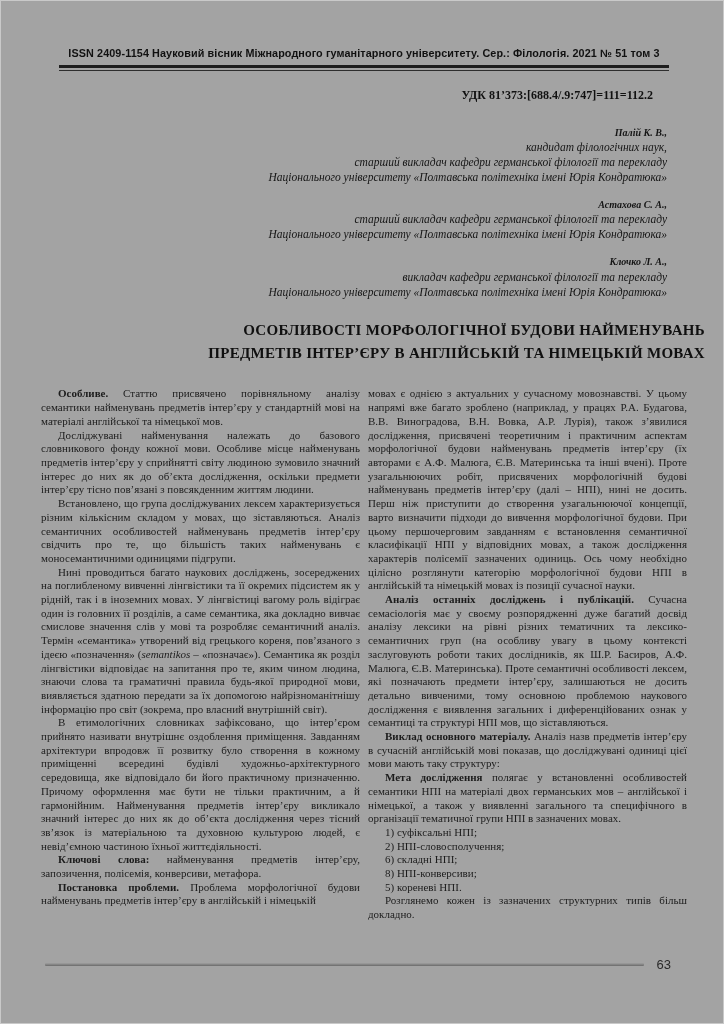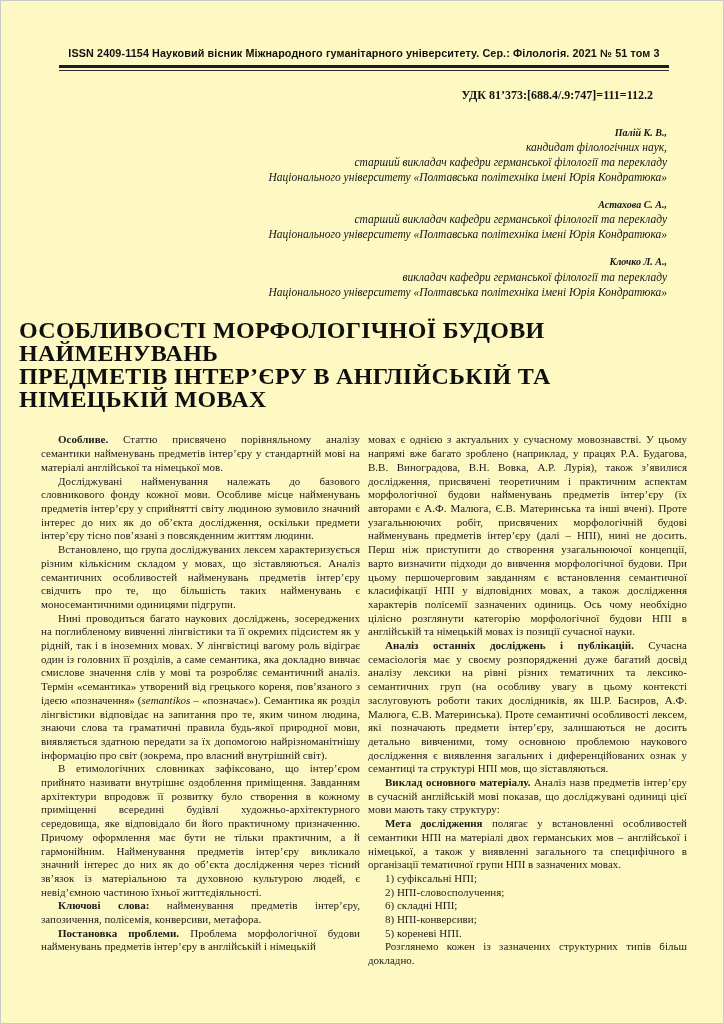--- a/index.html
+++ b/index.html
@@ -1,18 +1,18 @@
 <!DOCTYPE html>
 <html lang="uk"><head>
 <meta charset="utf-8">
 <style>
   html, body { margin:0; padding:0; background:#ffffff; }
   .page {
     position:relative; width:724px; height:1024px; box-sizing:border-box;
-    border:1px solid #c9c9c9; background:#fef9c3;
+    border:1px solid #c9c9c9; background:#a3a3a3;
     font-family:"Liberation Serif", serif; color:#1c1c1c; overflow:hidden;
   }
   .header-wrap { margin:46px 54px 0 58px; }
   .issn-line {
     font-family:"Liberation Sans", sans-serif; font-weight:bold;
     font-size:10.8px; letter-spacing:0.1px; text-align:center; white-space:nowrap;
     color:#111;
   }
   .double-rule { margin-top:6px; }
   .rule-thick { height:2.5px; background:#1e1e1e; }
@@ -24,22 +24,22 @@
   }
 
   .authors {
     margin:23px 56px 0 0; text-align:right;
     font-style:italic; font-size:11.5px; line-height:14.8px; color:#151515;
   }
   .author-block + .author-block { margin-top:13px; }
   .author-name { font-weight:bold; font-size:10px; }
 
   .article-title {
-    margin:20px 18px 0; text-align:left;
-    font-size:24px; font-weight:bold; line-height:23px;
+    margin:20px 18px 0; text-align:right;
+    font-size:15px; font-weight:bold; line-height:23px;
     letter-spacing:0.3px; color:#101010;
   }
 
   .columns { display:flex; gap:8px; margin:22px 36px 0 40px; }
   .col {
     width:320px; font-size:11px; line-height:13.7px;
     text-align:justify; color:#1c1c1c; hyphens:auto;
   }
   .col p { margin:0; text-indent:17px; }
   .col p.cont { text-indent:0; }
@@ -119,14 +119,18 @@
       <p>1) суфіксальні НПІ;</p>
       <p>2) НПІ-словосполучення;</p>
       <p>6) складні НПІ;</p>
       <p>8) НПІ-конверсиви;</p>
       <p>5) кореневі НПІ.</p>
       <p>Розглянемо кожен із зазначених структурних типів більш докладно.</p>
     </div>
 
   </div>
 
+  <div class="footer">
+    <div class="footer-rule"></div>
+    <div class="page-number">63</div>
+  </div>
 
 </div>
 
 </body></html>

